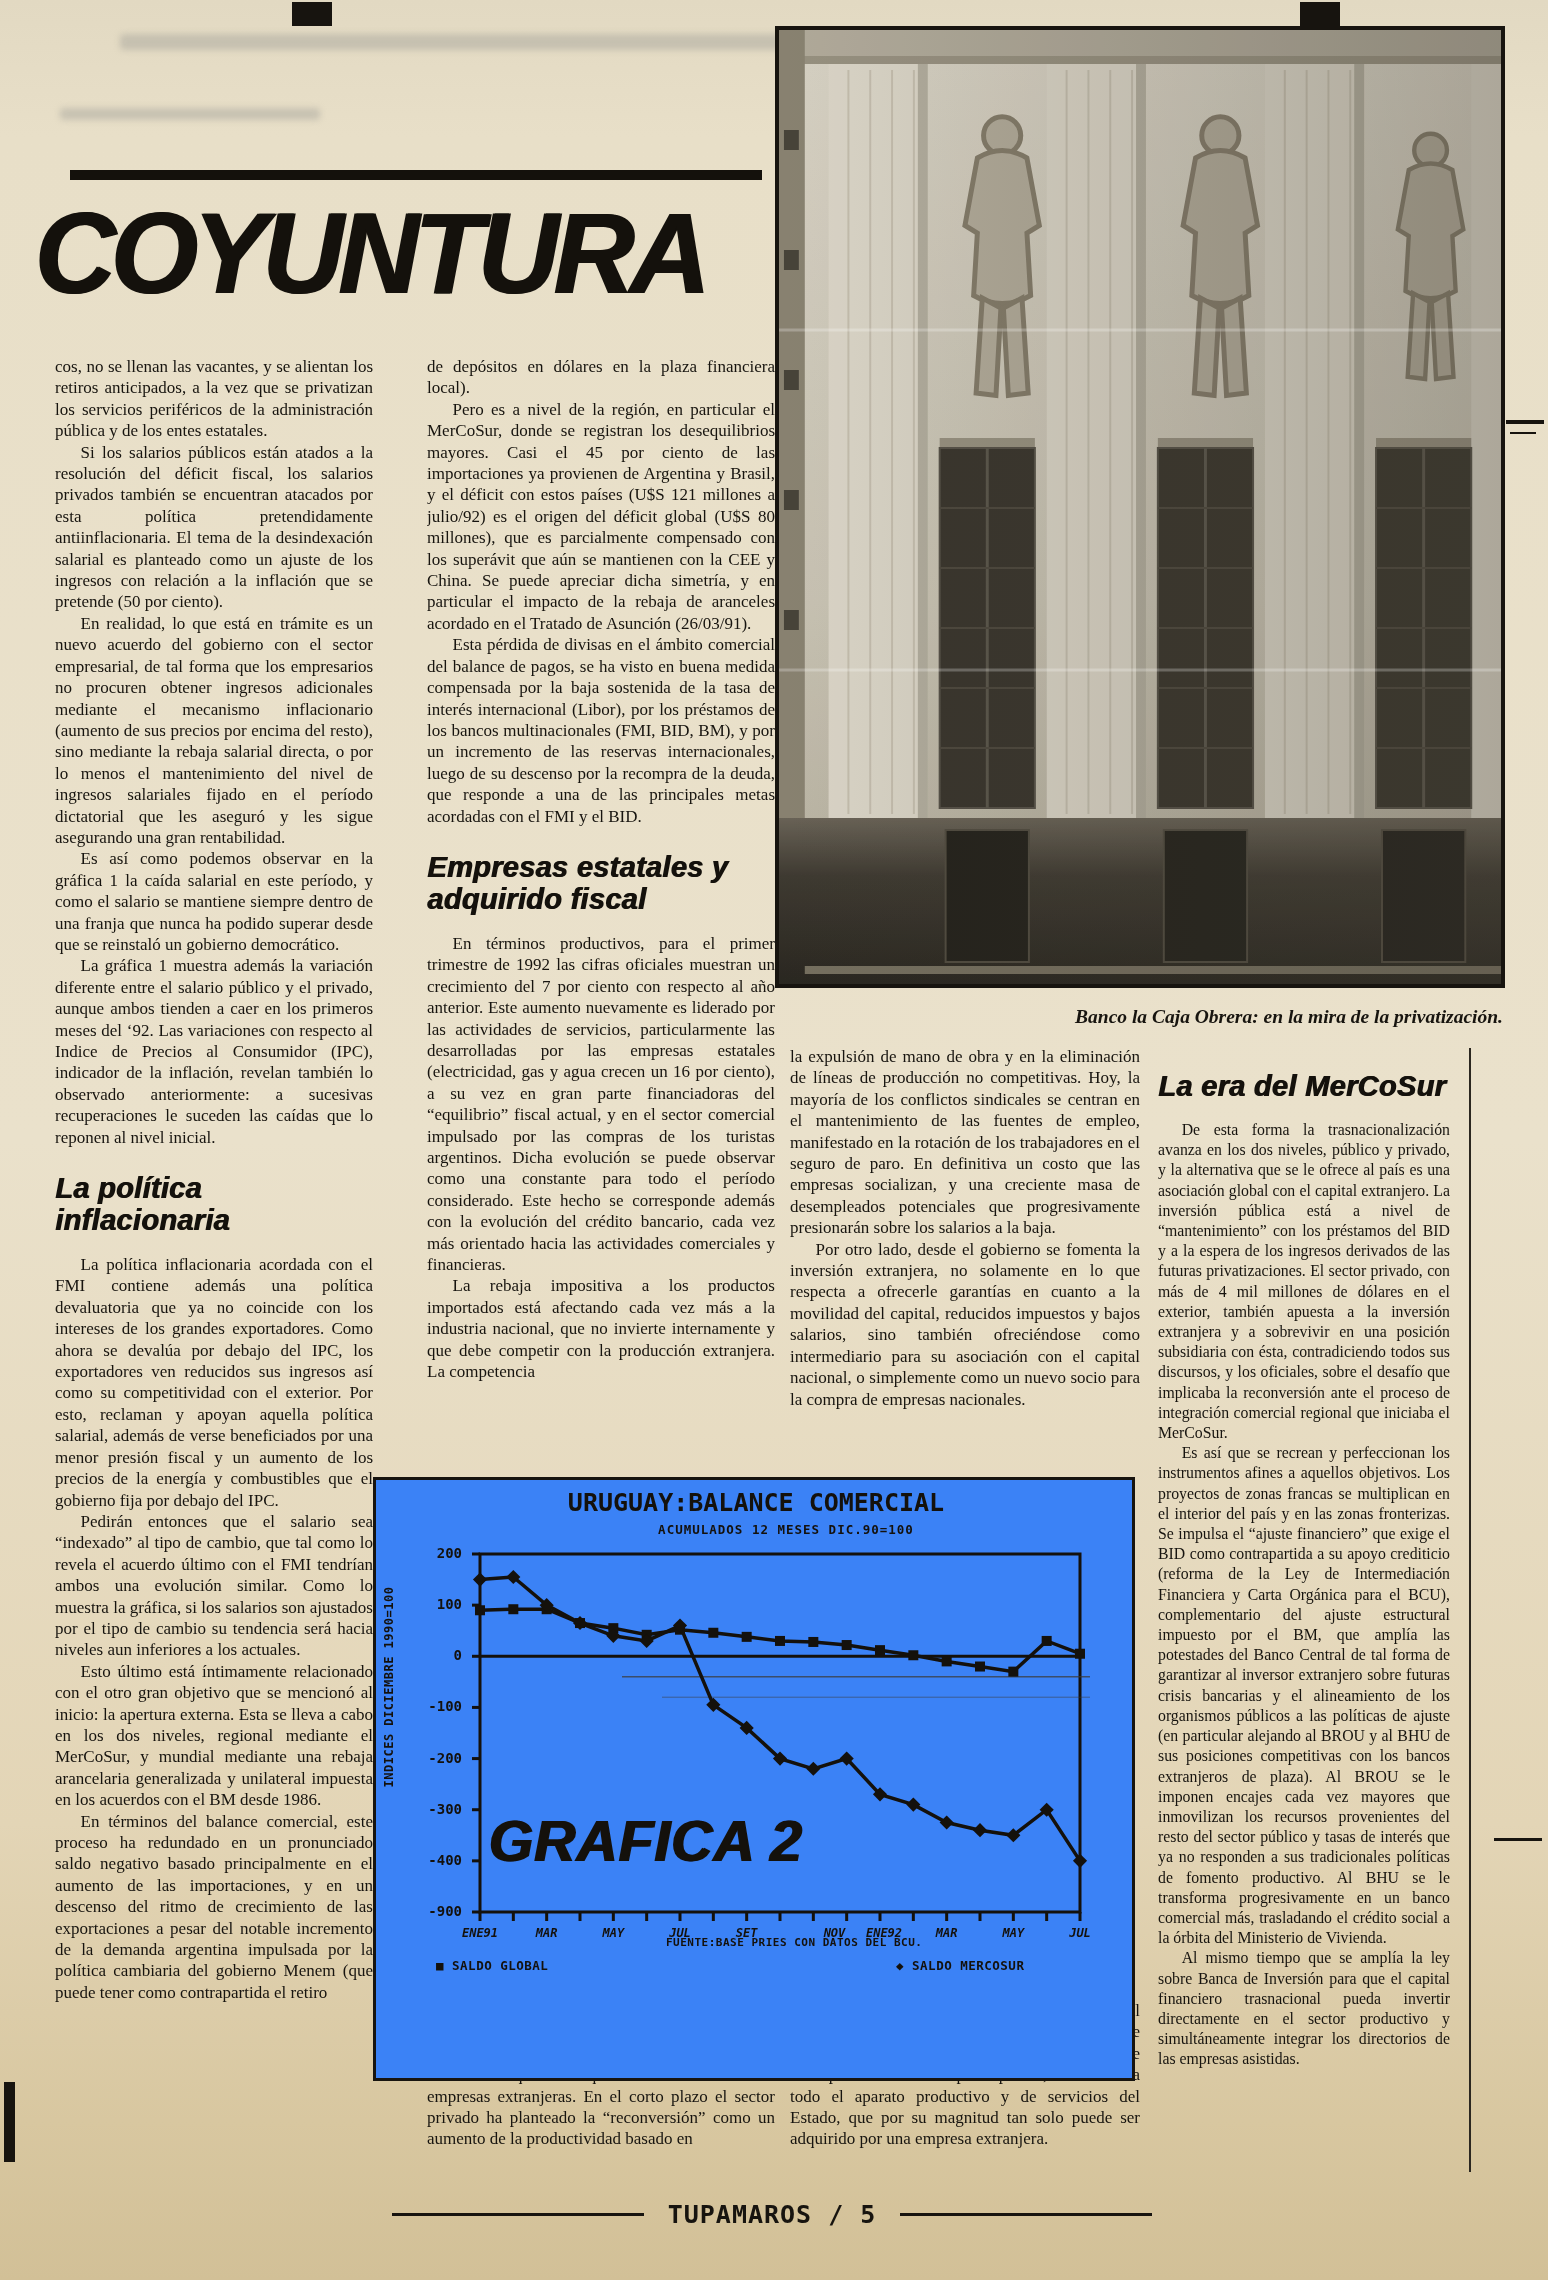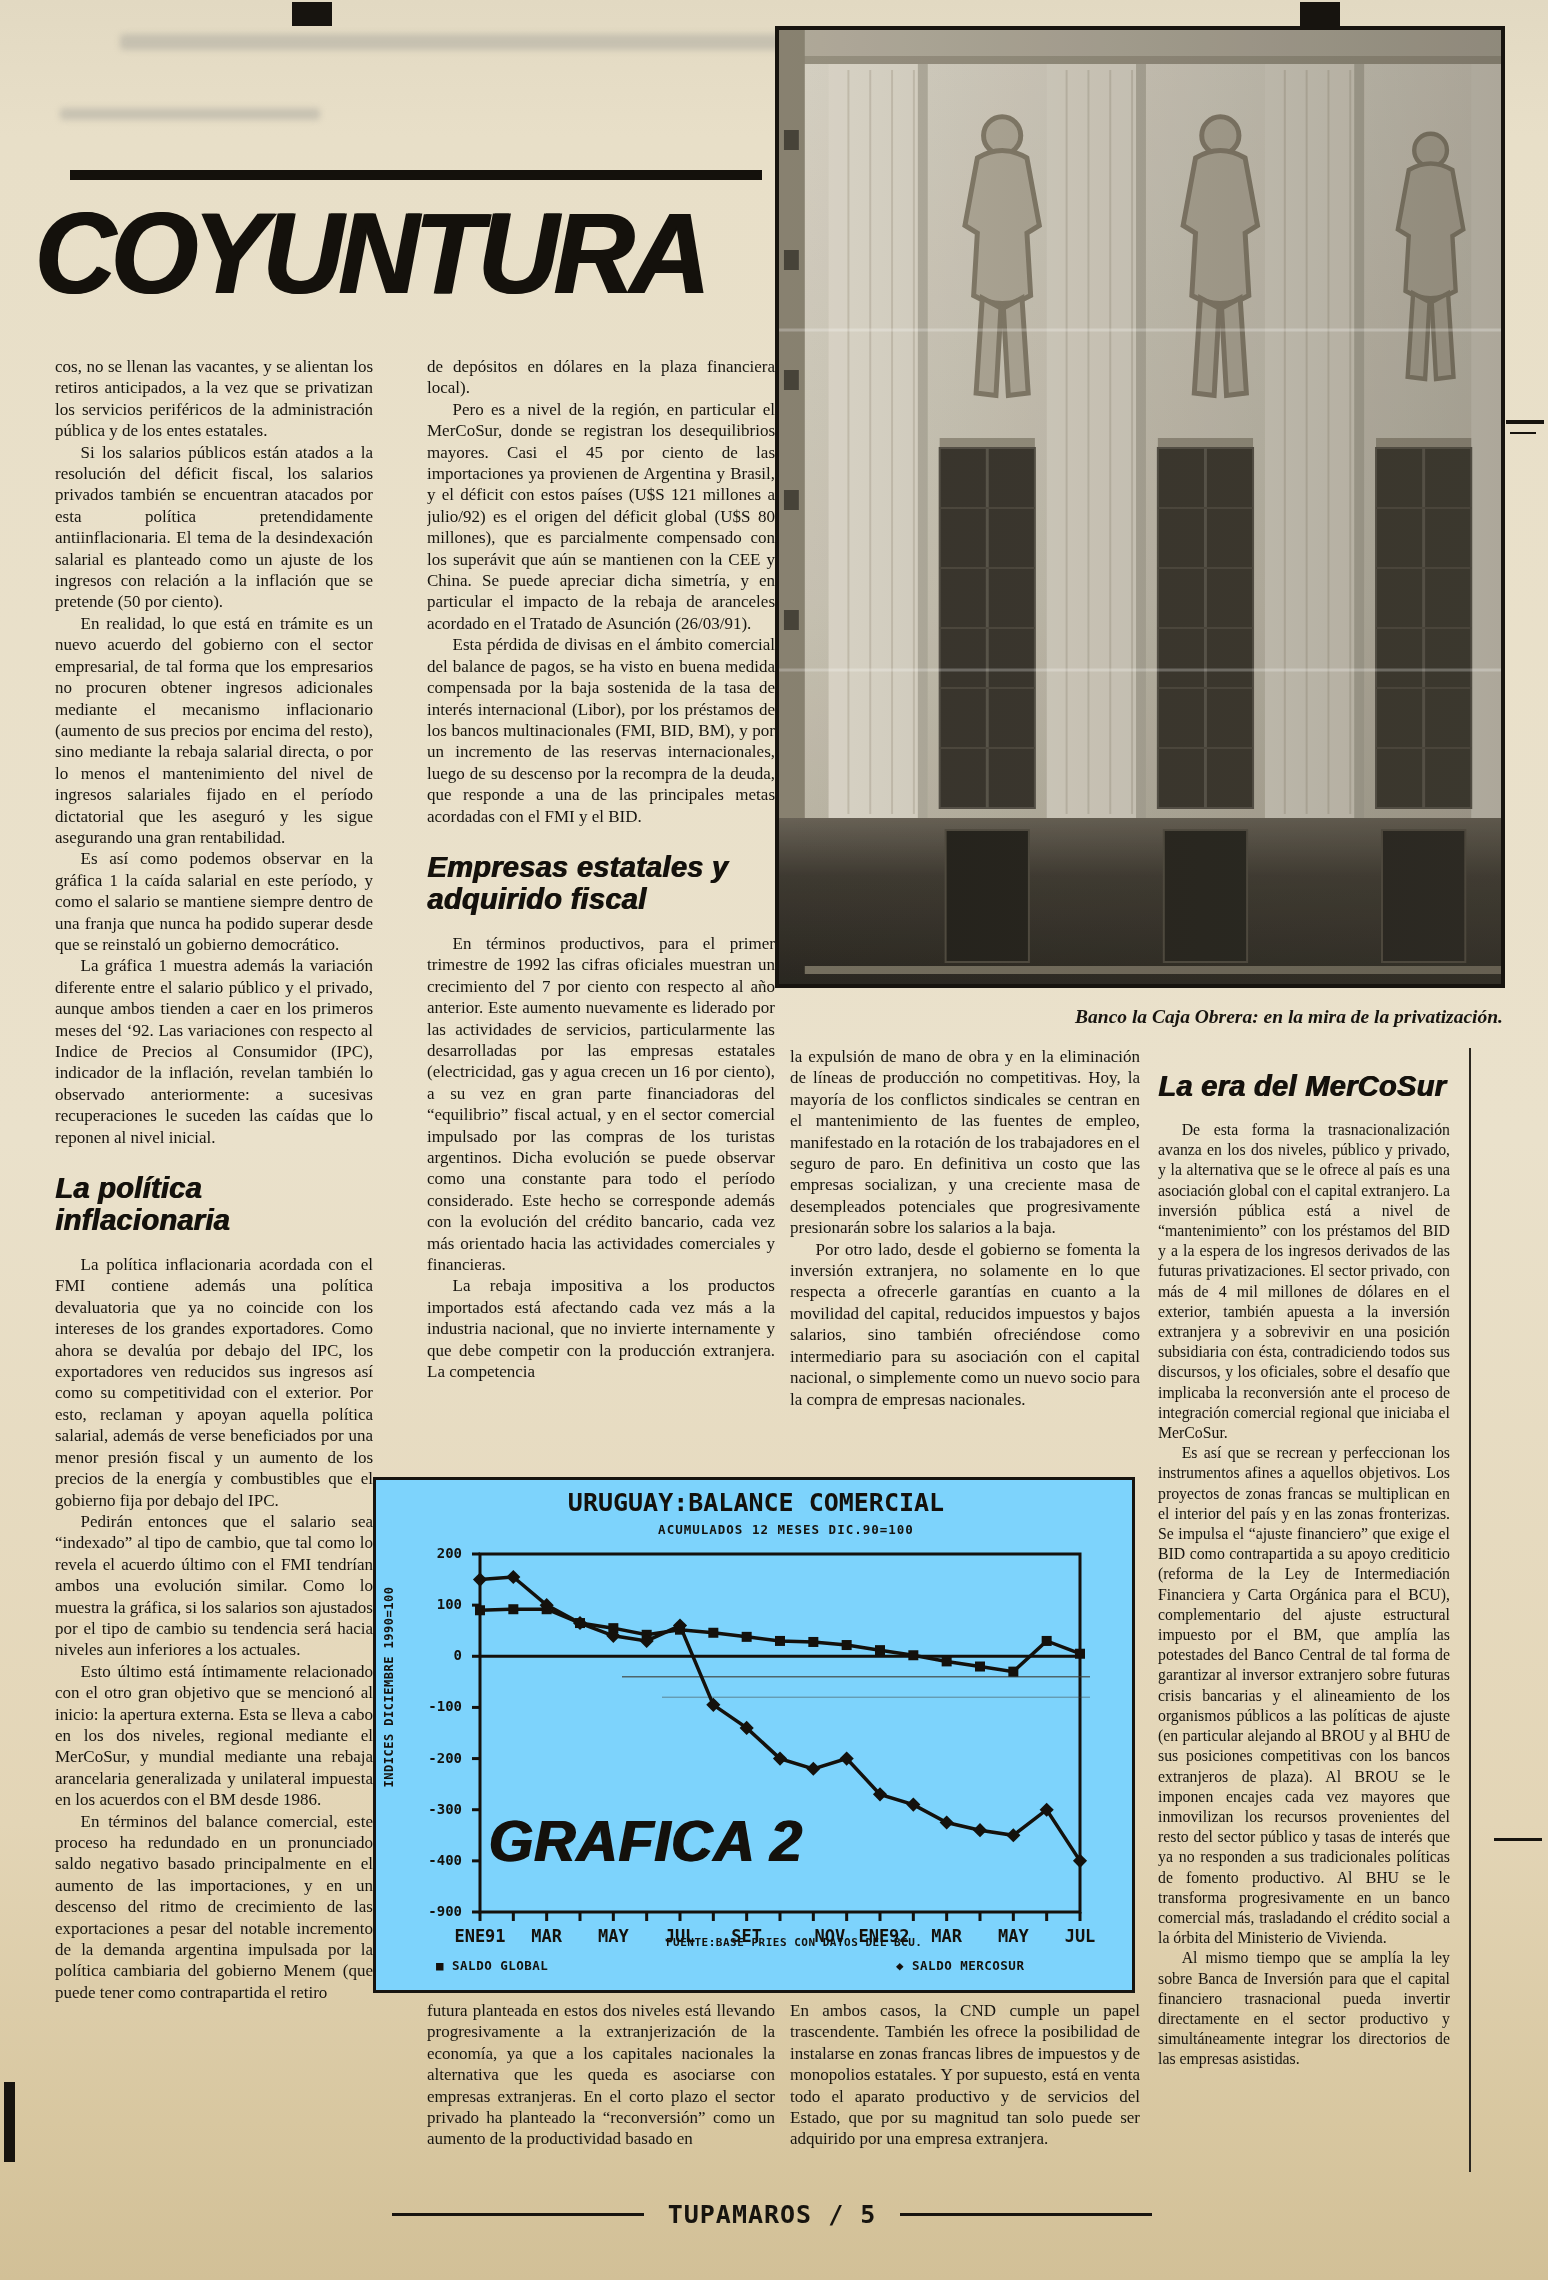--- a/index.html
+++ b/index.html
@@ -30,32 +30,32 @@
     position:absolute;left:775px;top:26px;width:730px;height:962px;
     border:4px solid #17140f;box-sizing:border-box;background:#c9c4b8;z-index:3;
   }
   .photo svg{display:block;width:100%;height:100%;}
   .caption{
     position:absolute;left:775px;top:1006px;width:728px;text-align:right;
     font-style:italic;font-weight:bold;font-size:19.5px;
   }
   .vrule{position:absolute;background:#2b2720;}
   .chart{
-    position:absolute;left:373px;top:1477px;width:762px;height:516px;
-    border:3px solid #17140f;box-sizing:border-box;background:#7dd3fc;z-index:5;padding-left:28px;
+    position:absolute;left:373px;top:1477px;width:762px;height:604px;
+    border:3px solid #17140f;box-sizing:border-box;background:#3b82f6;z-index:5;padding-left:28px;
   }
   .chart .mono{font-family:"DejaVu Sans Mono", monospace;font-weight:bold;color:#14110c;}
   .chart-title{position:absolute;left:60px;top:8px;width:640px;text-align:center;font-size:25px;letter-spacing:0px;}
   .chart-subtitle{position:absolute;left:130px;top:42px;width:560px;text-align:center;font-size:12.5px;letter-spacing:1px;}
   .chart-ylabel{
     position:absolute;left:6px;top:332px;width:250px;text-align:center;font-size:12px;letter-spacing:.5px;
     transform:rotate(-90deg);transform-origin:0 0;
   }
   .ytick{position:absolute;width:50px;text-align:right;font-size:14px;}
-  .xtick{position:absolute;width:64px;text-align:center;font-size:17px;}
+  .xtick{position:absolute;width:64px;text-align:center;font-size:12px;font-style:italic;}
   .grafica-label{
     position:absolute;left:112px;top:328px;
     font-family:"Liberation Sans", sans-serif;font-weight:bold;font-style:italic;
     font-size:57px;letter-spacing:1px;color:#14110c;text-shadow:2px 0 0 #14110c;
   }
   .chart-source{position:absolute;left:282px;top:456px;font-size:11px;letter-spacing:.5px;margin-left:8px;}
   .legend-item{position:absolute;top:478px;font-size:12.5px;letter-spacing:.5px;}
   .footer{
     position:absolute;left:392px;top:2200px;width:760px;display:flex;align-items:center;gap:24px;
   }

